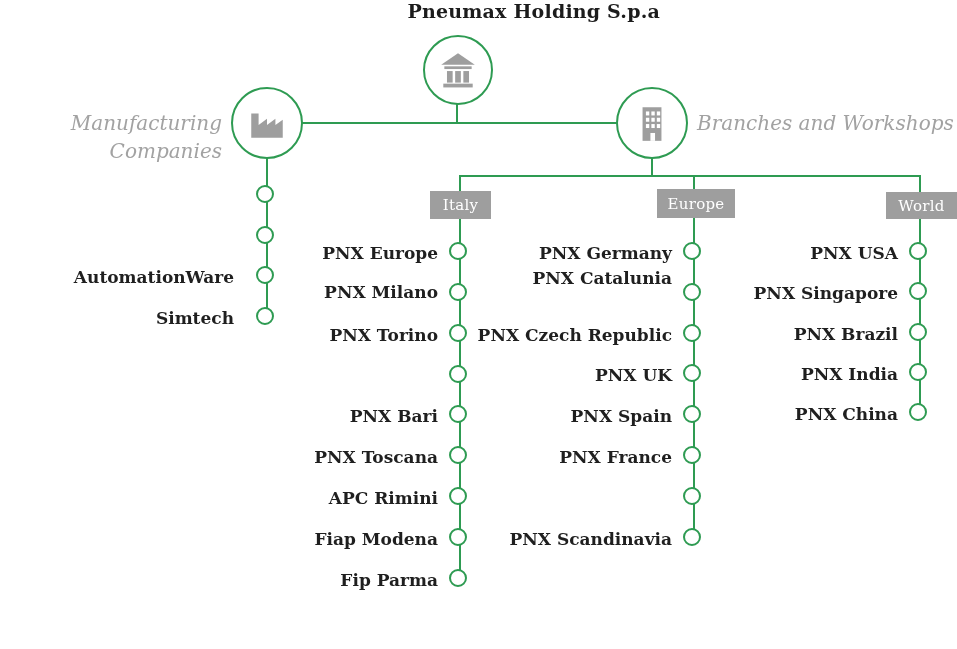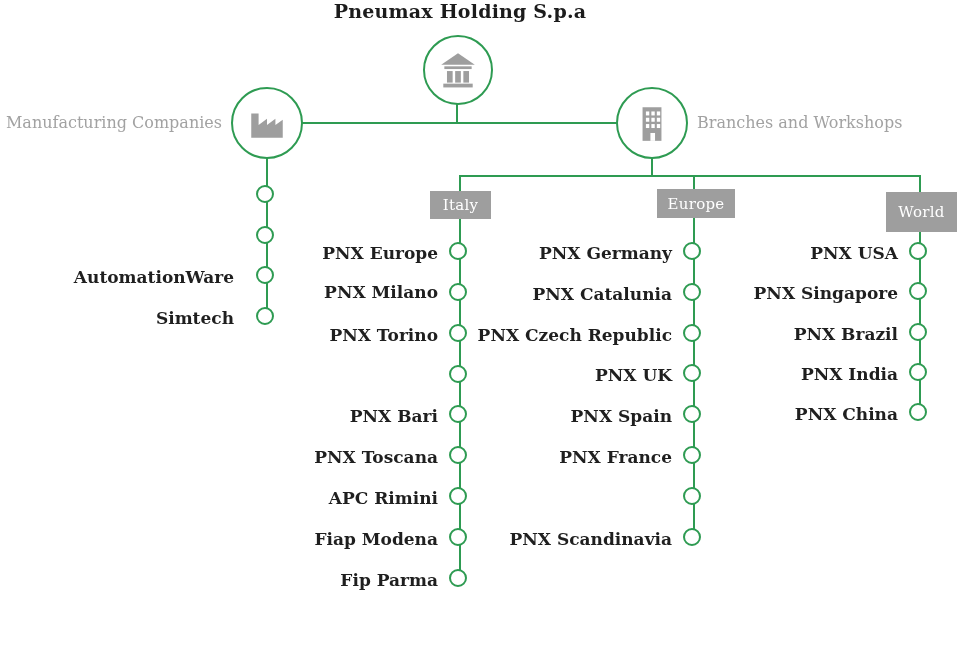--- a/index.html
+++ b/index.html
@@ -1,27 +1,27 @@
 <!DOCTYPE html>
 <html style="--green: #2E9B52; --gray: #9E9E9E; --text: #1F1F1F; --labelgray: #A2A2A2;"><head>
 <meta charset="utf-8">
 <style>
   :root { --green:#2E9B52; --gray:#9E9E9E; --text:#1F1F1F; --labelgray:#A2A2A2; }
   * { box-sizing:border-box; margin:0; padding:0; }
   body { background:#fff; font-family:"DejaVu Serif","Liberation Serif",serif; }
   .stage { position:relative; width:957px; height:649px; background:#fff; overflow:hidden; }
 
-  .page-title { position:absolute; left:260px; top:0; width:400px; text-align:center;
+  .page-title { position:absolute; left:260px; top:0; width:400px; text-align:right;
                 font-size:19px; font-weight:bold; color:#1C1C1C; letter-spacing:.2px; }
 
   .bignode { position:absolute; background:#fff; border:2px solid var(--green);
              border-radius:50%; display:flex; align-items:center; justify-content:center; z-index:3; }
   .bignode svg { display:block; }
 
-  .side-label { position:absolute; font-size:16px; color:var(--labelgray);
+  .side-label { position:absolute; font-style:italic; font-size:20px; color:var(--labelgray);
                 line-height:28px; z-index:2; }
 
   .vline { position:absolute; width:2px; background:var(--green); z-index:1; }
   .hline { position:absolute; height:2px; background:var(--green); z-index:1; }
 
   .badge { position:absolute; background:var(--gray); color:#fff; font-weight:normal;
            font-size:15px; display:flex; align-items:center; justify-content:center;
            z-index:3; letter-spacing:.3px; }
 
   .dot { position:absolute; width:18px; height:18px; background:#fff;
@@ -76,21 +76,21 @@
       <rect x="14.2" y="21" width="3.2" height="3.8" fill="#fff"></rect>
       <rect x="19.4" y="21" width="3.2" height="3.8" fill="#fff"></rect>
       <rect x="24.6" y="21" width="3.2" height="3.8" fill="#fff"></rect>
       <rect x="18.5" y="29.5" width="4.4" height="7.5" fill="#fff"></rect>
     </svg>
   </div>
   <div class="side-label" style="left:697px;top:109px;width:260px;text-align:left">Branches and Workshops</div>
 
   <div class="badge" style="left:430px;top:191px;width:61px;height:28px">Italy</div>
   <div class="badge" style="left:657px;top:189px;width:78px;height:29px">Europe</div>
-  <div class="badge" style="left:886px;top:192px;width:71px;height:40px">World</div>
+  <div class="badge" style="left:886px;top:192px;width:71px;height:27px">World</div>
 
   <div class="dot" style="left:256px;top:185px"></div>
   <div class="dot" style="left:256px;top:226px"></div>
   <div class="label-row" style="left:0;top:265px;width:234px">AutomationWare</div>
   <div class="dot" style="left:256px;top:266px"></div>
   <div class="label-row" style="left:0;top:306px;width:234px">Simtech</div>
   <div class="dot" style="left:256px;top:307px"></div>
 
   <div class="label-row" style="left:238px;top:241px;width:200px">PNX Europe</div>
   <div class="dot" style="left:449px;top:242px"></div>
@@ -105,21 +105,21 @@
   <div class="dot" style="left:449px;top:446px"></div>
   <div class="label-row" style="left:238px;top:486px;width:200px">APC Rimini</div>
   <div class="dot" style="left:449px;top:487px"></div>
   <div class="label-row" style="left:238px;top:527px;width:200px">Fiap Modena</div>
   <div class="dot" style="left:449px;top:528px"></div>
   <div class="label-row" style="left:238px;top:568px;width:200px">Fip Parma</div>
   <div class="dot" style="left:449px;top:569px"></div>
 
   <div class="label-row" style="left:452px;top:241px;width:220px">PNX Germany</div>
   <div class="dot" style="left:683px;top:242px"></div>
-  <div class="label-row" style="left:452px;top:282px;width:220px">PNX Catalunia</div>
+  <div class="label-row" style="left:452px;top:266px;width:220px">PNX Catalunia</div>
   <div class="dot" style="left:683px;top:283px"></div>
   <div class="label-row" style="left:452px;top:323px;width:220px">PNX Czech Republic</div>
   <div class="dot" style="left:683px;top:324px"></div>
   <div class="label-row" style="left:452px;top:363px;width:220px">PNX UK</div>
   <div class="dot" style="left:683px;top:364px"></div>
   <div class="label-row" style="left:452px;top:404px;width:220px">PNX Spain</div>
   <div class="dot" style="left:683px;top:405px"></div>
   <div class="label-row" style="left:452px;top:445px;width:220px">PNX France</div>
   <div class="dot" style="left:683px;top:446px"></div>
   <div class="dot" style="left:683px;top:487px"></div>

